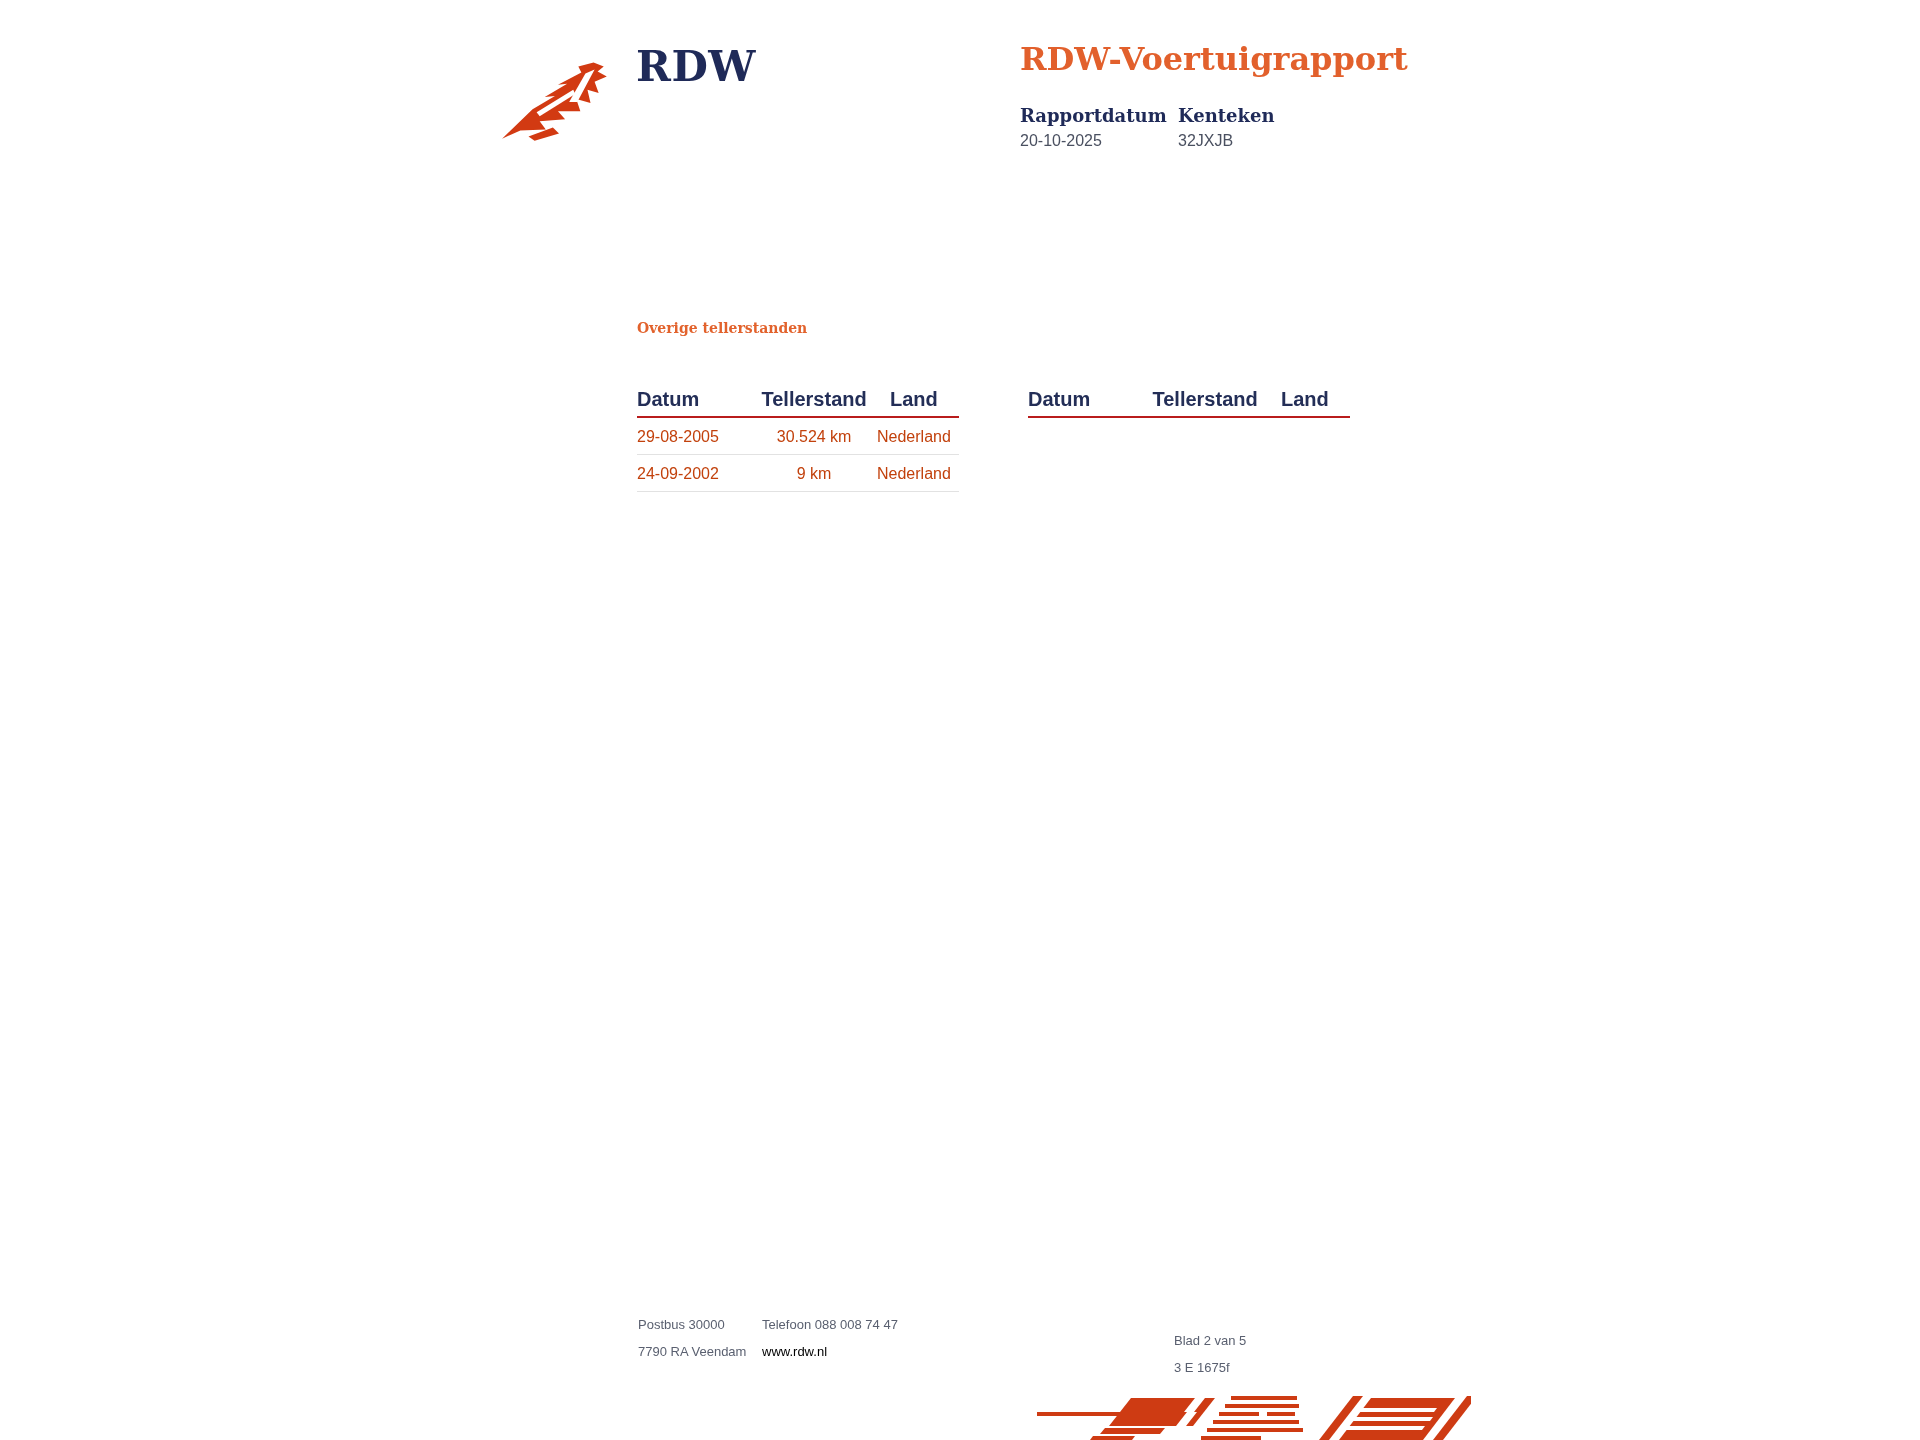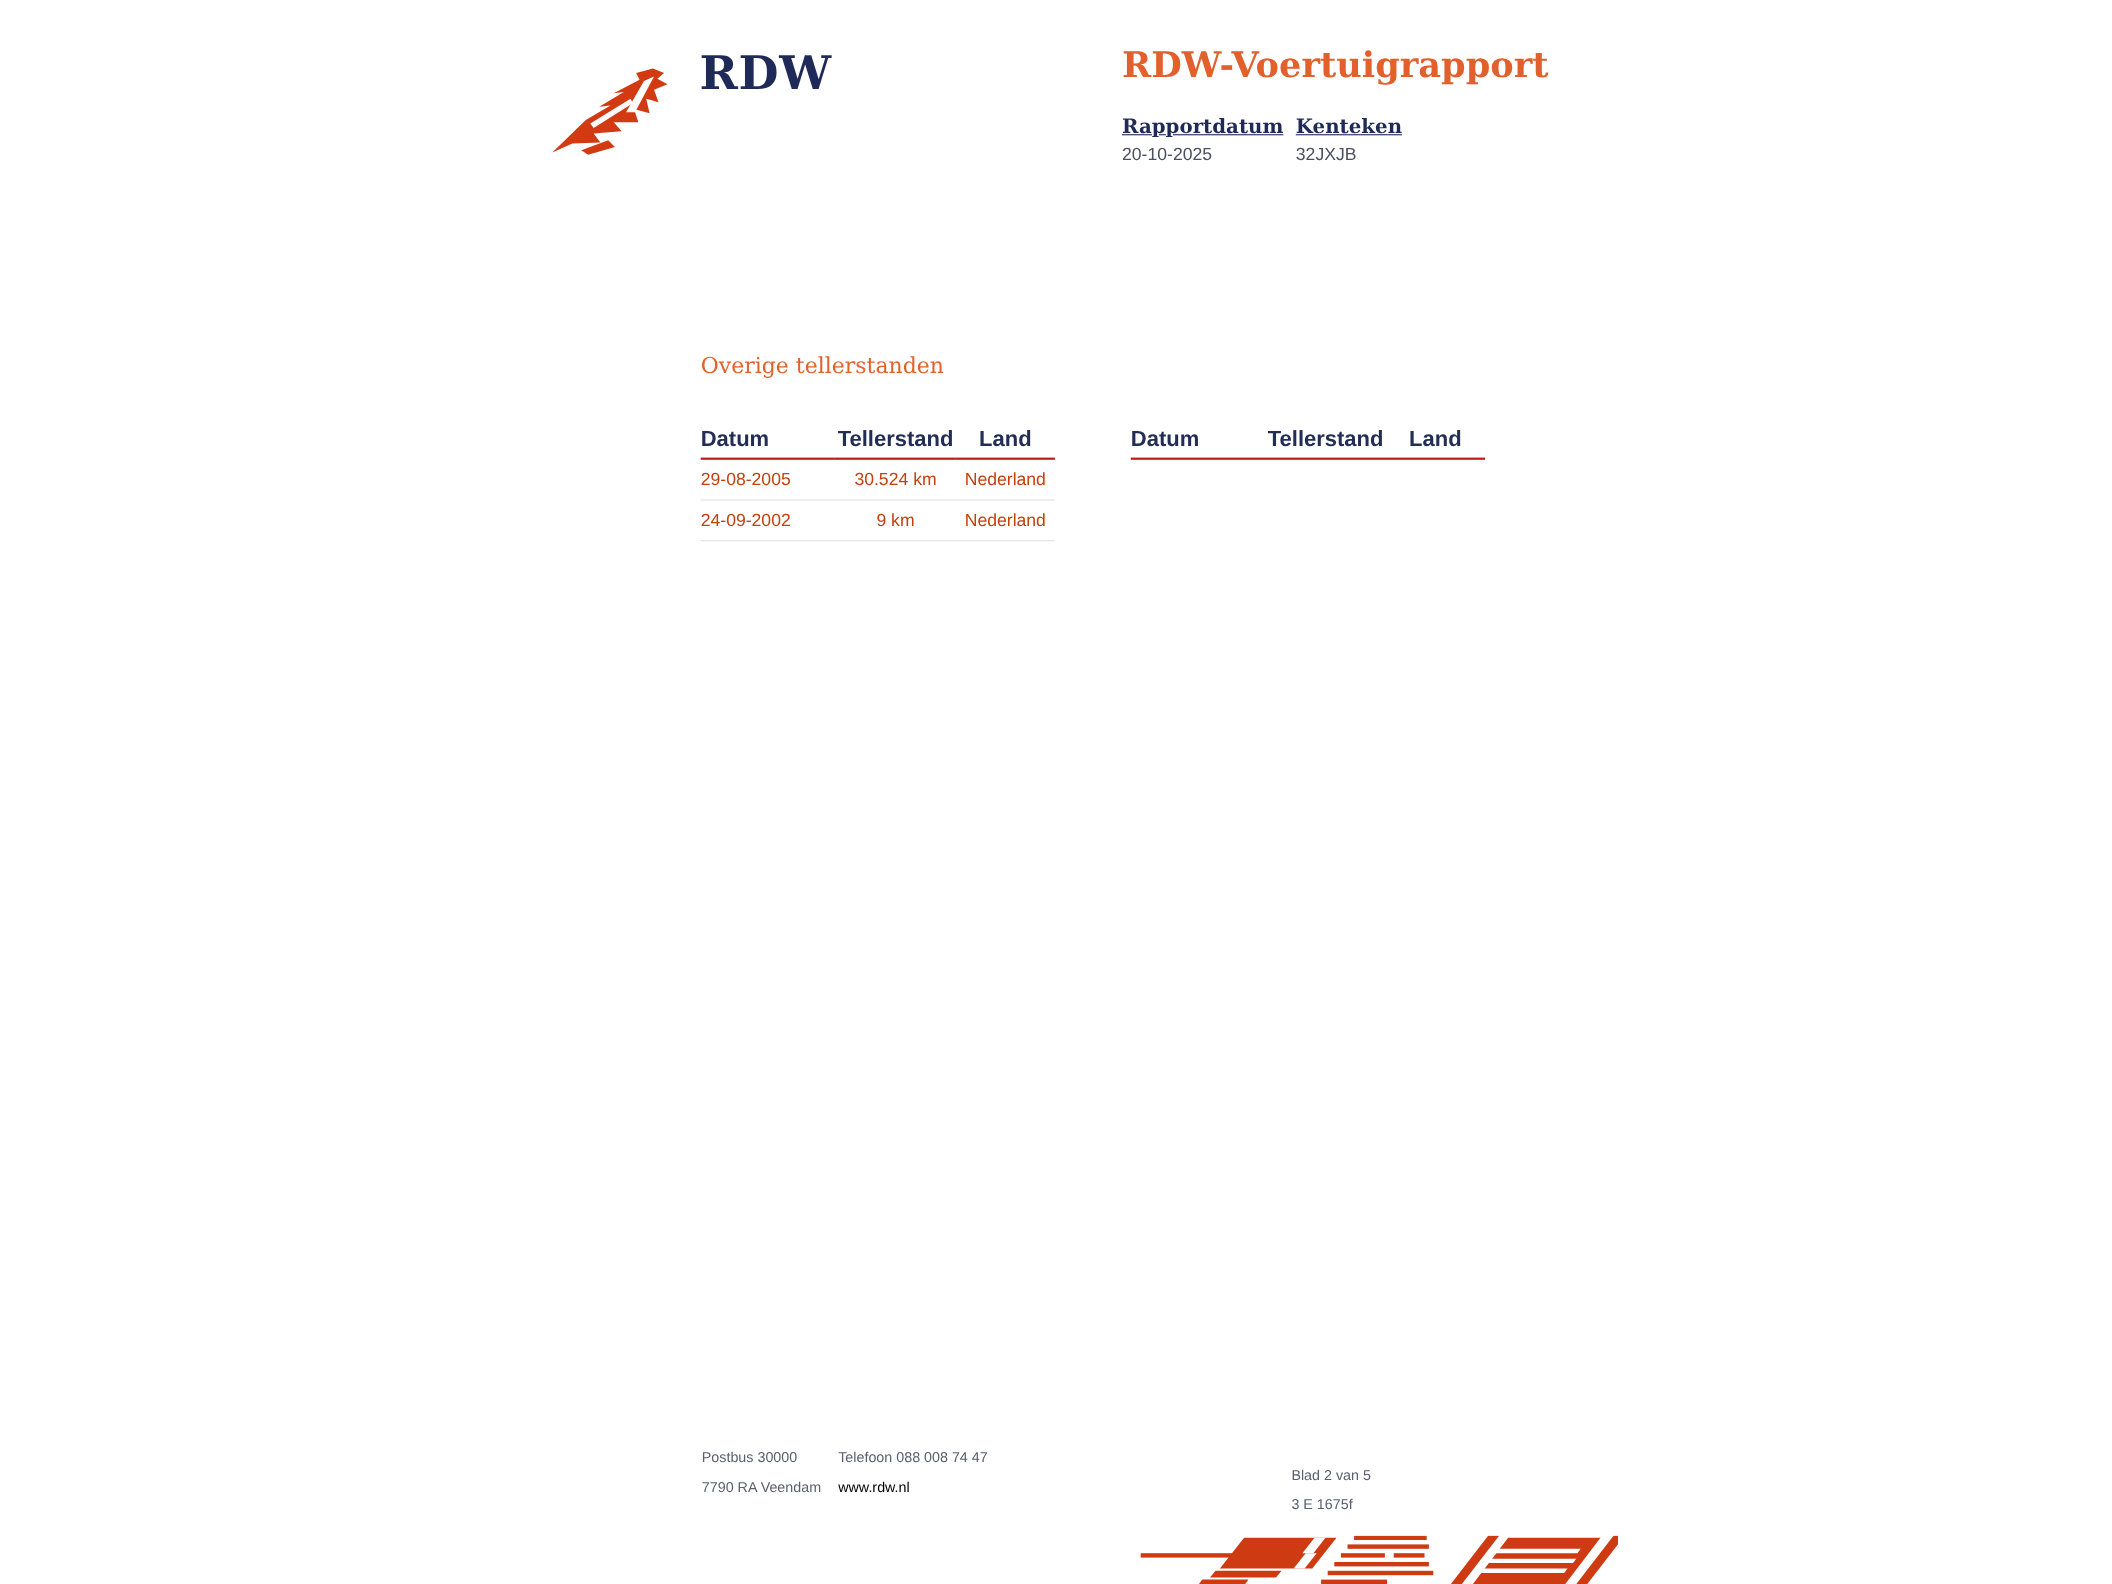--- a/index.html
+++ b/index.html
@@ -28,29 +28,29 @@
   .title-block { position: absolute; left: 1020px; top: 42px; width: 420px; }
   .doc-title {
     font-family: "DejaVu Serif", serif;
     font-weight: 600; font-size: 32px; line-height: 1.1;
     color: #e2602c;
   }
   .meta-row { display: flex; margin-top: 28px; }
   .meta-col { width: 158px; }
   .meta-label {
     font-family: "DejaVu Serif", serif; font-weight: bold;
-    font-size: 18px; color: #1f2a58; text-decoration: underline;
+    font-size: 18px; color: #1f2a58;
   }
   .meta-value { font-size: 16px; color: #4a5060; margin-top: 6px; }
 
   
   .section-title {
     position: absolute; left: 637px; top: 320px;
-    font-family: "DejaVu Serif", serif; font-weight: normal;
-    font-size: 20px; color: #e2622c;
+    font-family: "DejaVu Serif", serif; font-weight: bold;
+    font-size: 14px; color: #e2622c;
   }
 
   
   .tables-row { position: absolute; left: 637px; top: 388px; display: flex; }
   table.odo { border-collapse: collapse; width: 322px; table-layout: fixed; }
   table.odo.right-table { margin-left: 69px; }
   table.odo th {
     font-family: "Liberation Sans", sans-serif; font-weight: bold;
     font-size: 20px; color: #232e57;
     padding: 0 0 5px 0;

